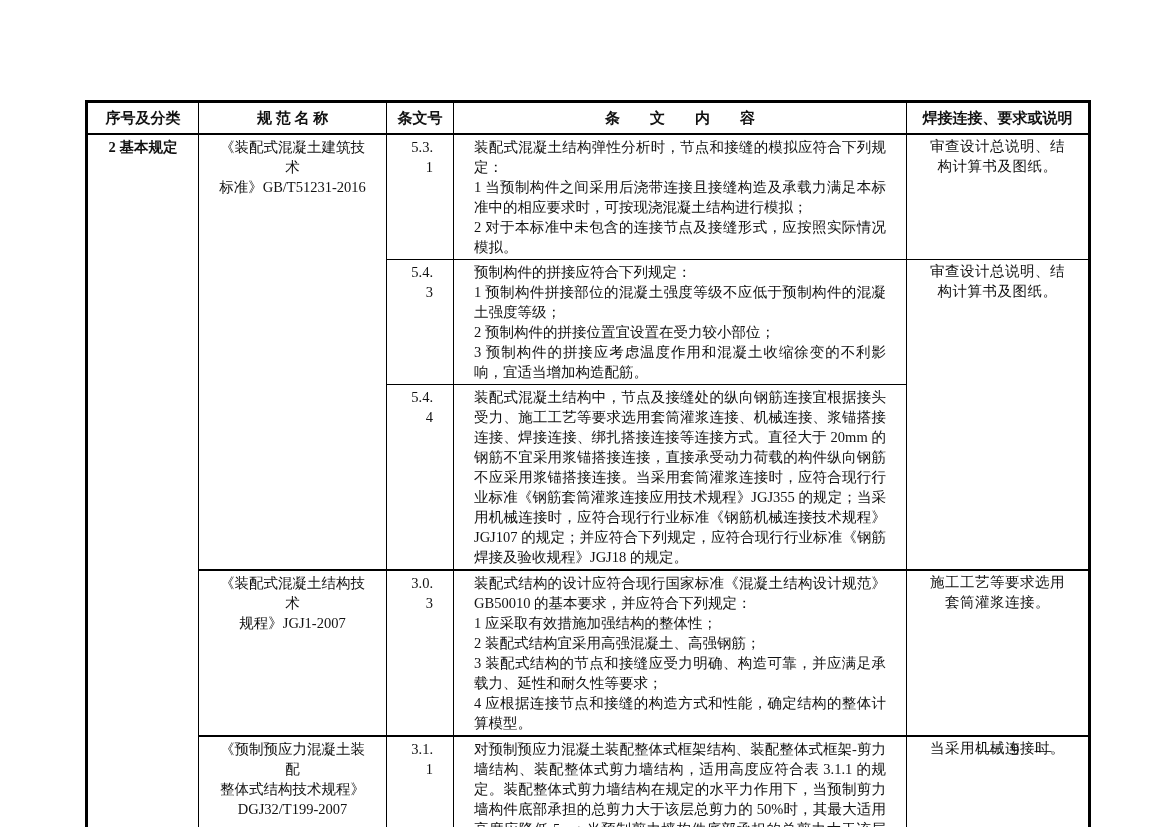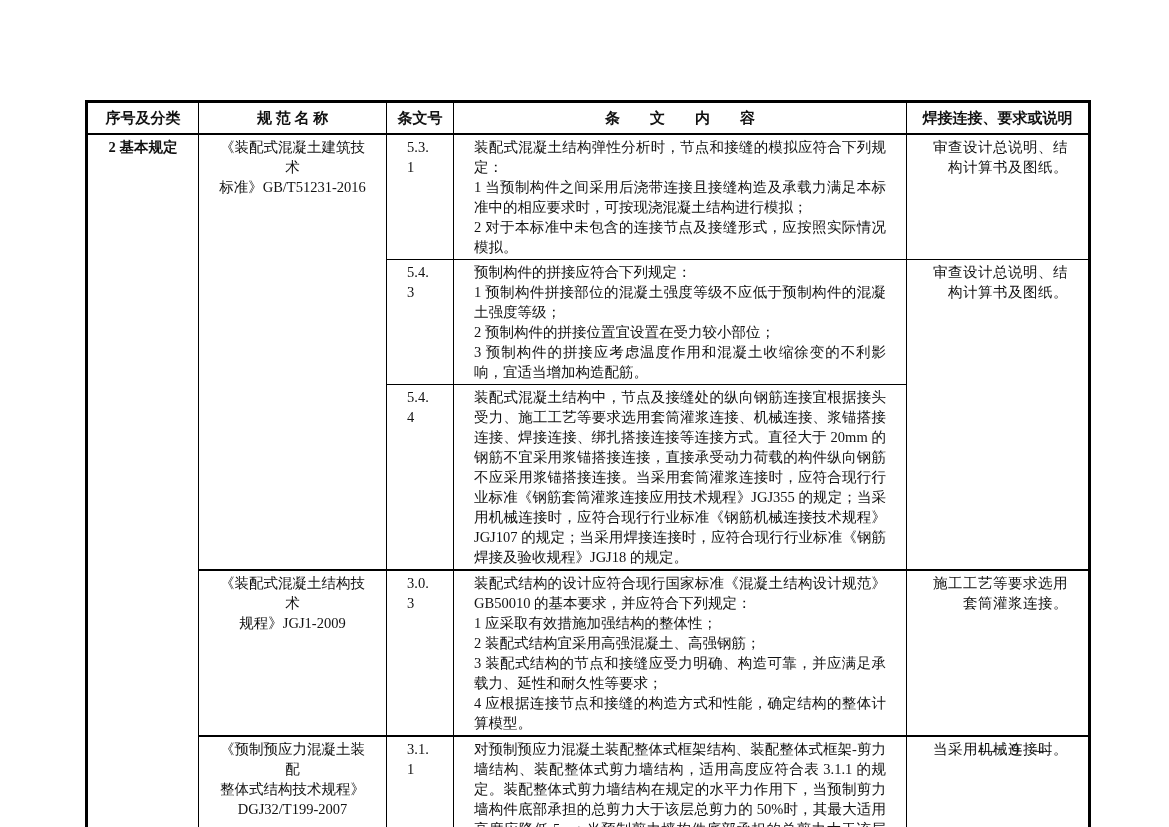--- a/index.html
+++ b/index.html
@@ -44,33 +44,34 @@
     font-weight:bold;font-size:15px;
     text-align:center;padding-top:7px;
   }
   td.std{
     text-align:center;
     white-space:pre-line;
     padding-top:5px;
     margin-top:16px;
   }
   td.num{
-    text-align:left;
+    text-align:right;
     padding-top:5px;
   }
   td.content{
     text-align:justify;
     white-space:pre-line;
     padding:3px 7px 2px 8px;
     margin-left:20px;
   }
   td.review{
-    text-align:right;
+    text-align:center;
     padding:3px 4px 2px 8px;
     letter-spacing:0.5px;
+    font-family:Liberation Mono, monospace;
   }
   .r1{height:83px}.r2{height:97px}.r3{height:158px}.r4{height:140px}.r5{height:122px}
   .page-number{
     position:absolute;
     top:740px;right:112px;
     font-size:17px;
     letter-spacing:0.32em;
     color:#111;
   }
 </style>
@@ -110,25 +111,25 @@
       <tr class="r2">
         <td class="num">5.4.3</td>
         <td class="content">预制构件的拼接应符合下列规定：
 1 预制构件拼接部位的混凝土强度等级不应低于预制构件的混凝土强度等级；
 2 预制构件的拼接位置宜设置在受力较小部位；
 3 预制构件的拼接应考虑温度作用和混凝土收缩徐变的不利影响，宜适当增加构造配筋。</td>
         <td class="review" rowspan="2">审查设计总说明、结构计算书及图纸。</td>
       </tr>
       <tr class="r3">
         <td class="num">5.4.4</td>
-        <td class="content">装配式混凝土结构中，节点及接缝处的纵向钢筋连接宜根据接头受力、施工工艺等要求选用套筒灌浆连接、机械连接、浆锚搭接连接、焊接连接、绑扎搭接连接等连接方式。直径大于 20mm 的钢筋不宜采用浆锚搭接连接，直接承受动力荷载的构件纵向钢筋不应采用浆锚搭接连接。当采用套筒灌浆连接时，应符合现行行业标准《钢筋套筒灌浆连接应用技术规程》JGJ355 的规定；当采用机械连接时，应符合现行行业标准《钢筋机械连接技术规程》JGJ107 的规定；当采用焊接连接时，应符合现行行业标准《钢筋焊接及验收规程》JGJ18 的规定。</td>
+        <td class="content">装配式混凝土结构中，节点及接缝处的纵向钢筋连接宜根据接头受力、施工工艺等要求选用套筒灌浆连接、机械连接、浆锚搭接连接、焊接连接、绑扎搭接连接等连接方式。直径大于 20mm 的钢筋不宜采用浆锚搭接连接，直接承受动力荷载的构件纵向钢筋不应采用浆锚搭接连接。当采用套筒灌浆连接时，应符合现行行业标准《钢筋套筒灌浆连接应用技术规程》JGJ355 的规定；当采用机械连接时，应符合现行行业标准《钢筋机械连接技术规程》JGJ107 的规定；并应符合下列规定，应符合现行行业标准《钢筋焊接及验收规程》JGJ18 的规定。</td>
       </tr>
       <tr class="r4 group-start">
         <td class="std">《装配式混凝土结构技术
-规程》JGJ1-2009</td>
+规程》JGJ1-2007</td>
         <td class="num">3.0.3</td>
         <td class="content">装配式结构的设计应符合现行国家标准《混凝土结构设计规范》GB50010 的基本要求，并应符合下列规定：
 1 应采取有效措施加强结构的整体性；
 2 装配式结构宜采用高强混凝土、高强钢筋；
 3 装配式结构的节点和接缝应受力明确、构造可靠，并应满足承载力、延性和耐久性等要求；
 4 应根据连接节点和接缝的构造方式和性能，确定结构的整体计算模型。</td>
         <td class="review">施工工艺等要求选用套筒灌浆连接。</td>
       </tr>
       <tr class="r5 group-start">
         <td class="std">《预制预应力混凝土装配

